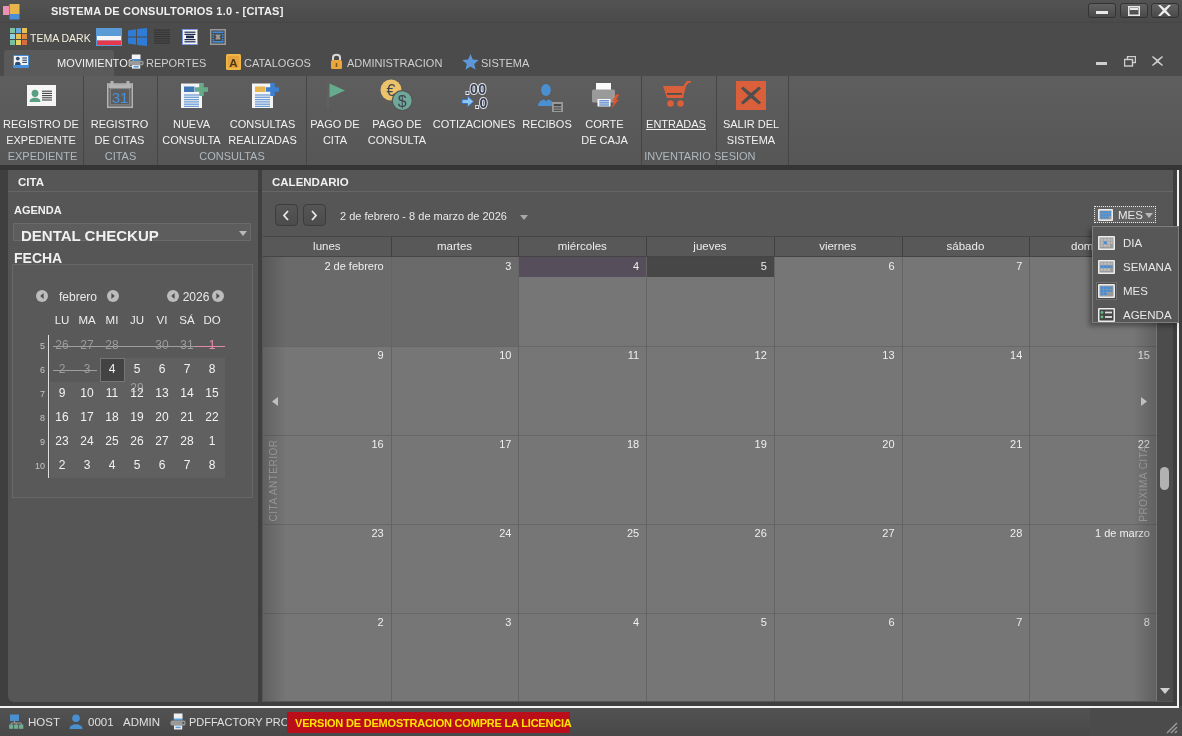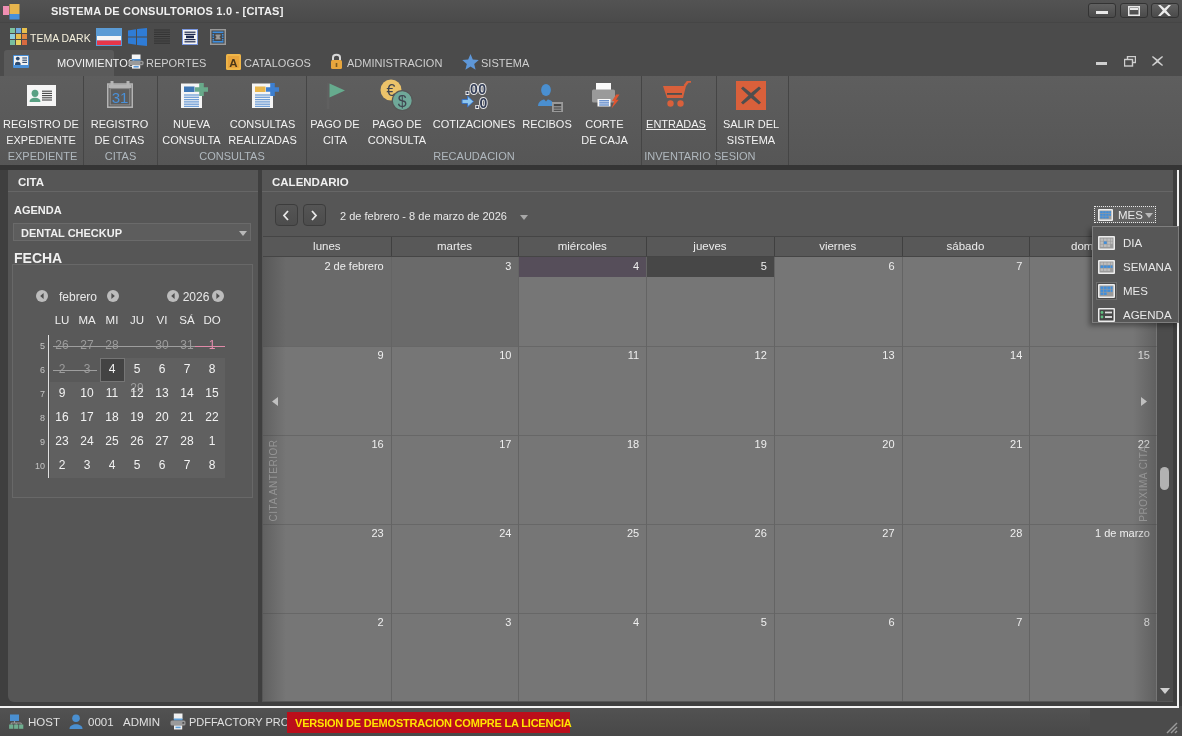--- a/index.html
+++ b/index.html
@@ -278,37 +278,36 @@
     <rect x="0" y="0" width="30" height="29" fill="#d9603b"></rect>
     <path d="M7 5.5 L15 12 L23 5.5 L25 7.5 L17.5 14.5 L25 21.5 L23 23.5 L15 17 L7 23.5 L5 21.5 L12.5 14.5 L5 7.5 Z" fill="#4e4e4e"></path>
   </svg>
   <div class="abs lbl" style="left:714px;top:40px;width:74px;">SALIR DEL<br>SISTEMA</div>
 </div>
 
 <div class="abs" style="left:0;top:147px;width:1182px;height:18px;font-size:11px;color:#b0b8be;">
   <div class="abs" style="left:2px;top:3px;width:81px;text-align:center;">EXPEDIENTE</div>
   <div class="abs" style="left:84px;top:3px;width:73px;text-align:center;">CITAS</div>
   <div class="abs" style="left:158px;top:3px;width:148px;text-align:center;">CONSULTAS</div>
-  <div class="abs" style="left:307px;top:3px;width:334px;text-align:center;">RECAUDACION</div>
   <div class="abs" style="left:642px;top:3px;width:71px;text-align:center;">INVENTARIO</div>
   <div class="abs" style="left:714px;top:3px;width:74px;text-align:left;">SESION</div>
 </div>
 <div class="abs" style="left:0;top:165px;width:1182px;height:5px;background:#353535;"></div>
 
 <div class="abs" style="left:0;top:170px;width:1182px;height:536px;background:#3f3f3f;"></div>
 <div class="abs" style="left:0;top:706px;width:1179px;height:2px;background:#f2f2f2;"></div>
 <div class="abs" style="left:1177px;top:170px;width:2px;height:538px;background:#f2f2f2;"></div>
 
 <div class="abs" style="left:8px;top:170px;width:250px;height:532px;background:#565656;border-radius:0 0 0 6px;">
   <div class="abs" style="left:10px;top:6px;font-size:11.5px;font-weight:bold;color:#f0f0f0;">CITA</div>
   <div class="abs" style="left:0px;top:21px;width:250px;height:1px;background:#666666;"></div>
   <div class="abs" style="left:6px;top:34px;font-size:11px;font-weight:bold;color:#f0f0f0;">AGENDA</div>
 
   <div class="abs" style="left:5px;top:53px;width:238px;height:18px;background:#5d5d5d;border:1px solid #6a6a6a;">
-    <div class="abs" style="left:7px;top:3px;font-size:11px;font-weight:bold;color:#f0f0f0;">DENTAL CHECKUP</div>
+    <div class="abs" style="left:7px;top:3px;font-size:15px;font-weight:bold;color:#f0f0f0;">DENTAL CHECKUP</div>
     <svg class="abs" style="left:225px;top:6.5px;" width="8" height="5" viewBox="0 0 8 5">
         <path d="M0 0 L8 0 L4 5 Z" fill="#b8b8b8"></path>
       </svg>
   </div>
   <div class="abs" style="left:6px;top:80px;font-size:14px;font-weight:bold;color:#f0f0f0;">FECHA</div>
 
   <div class="abs" style="left:4px;top:94px;width:241px;height:234px;background:#595959;border:1px solid #686868;">
 
     <svg class="abs" style="left:23px;top:25px;" width="12" height="12" viewBox="0 0 12 12">
       <circle cx="6" cy="6" r="6" fill="#bcbcbc"></circle>

